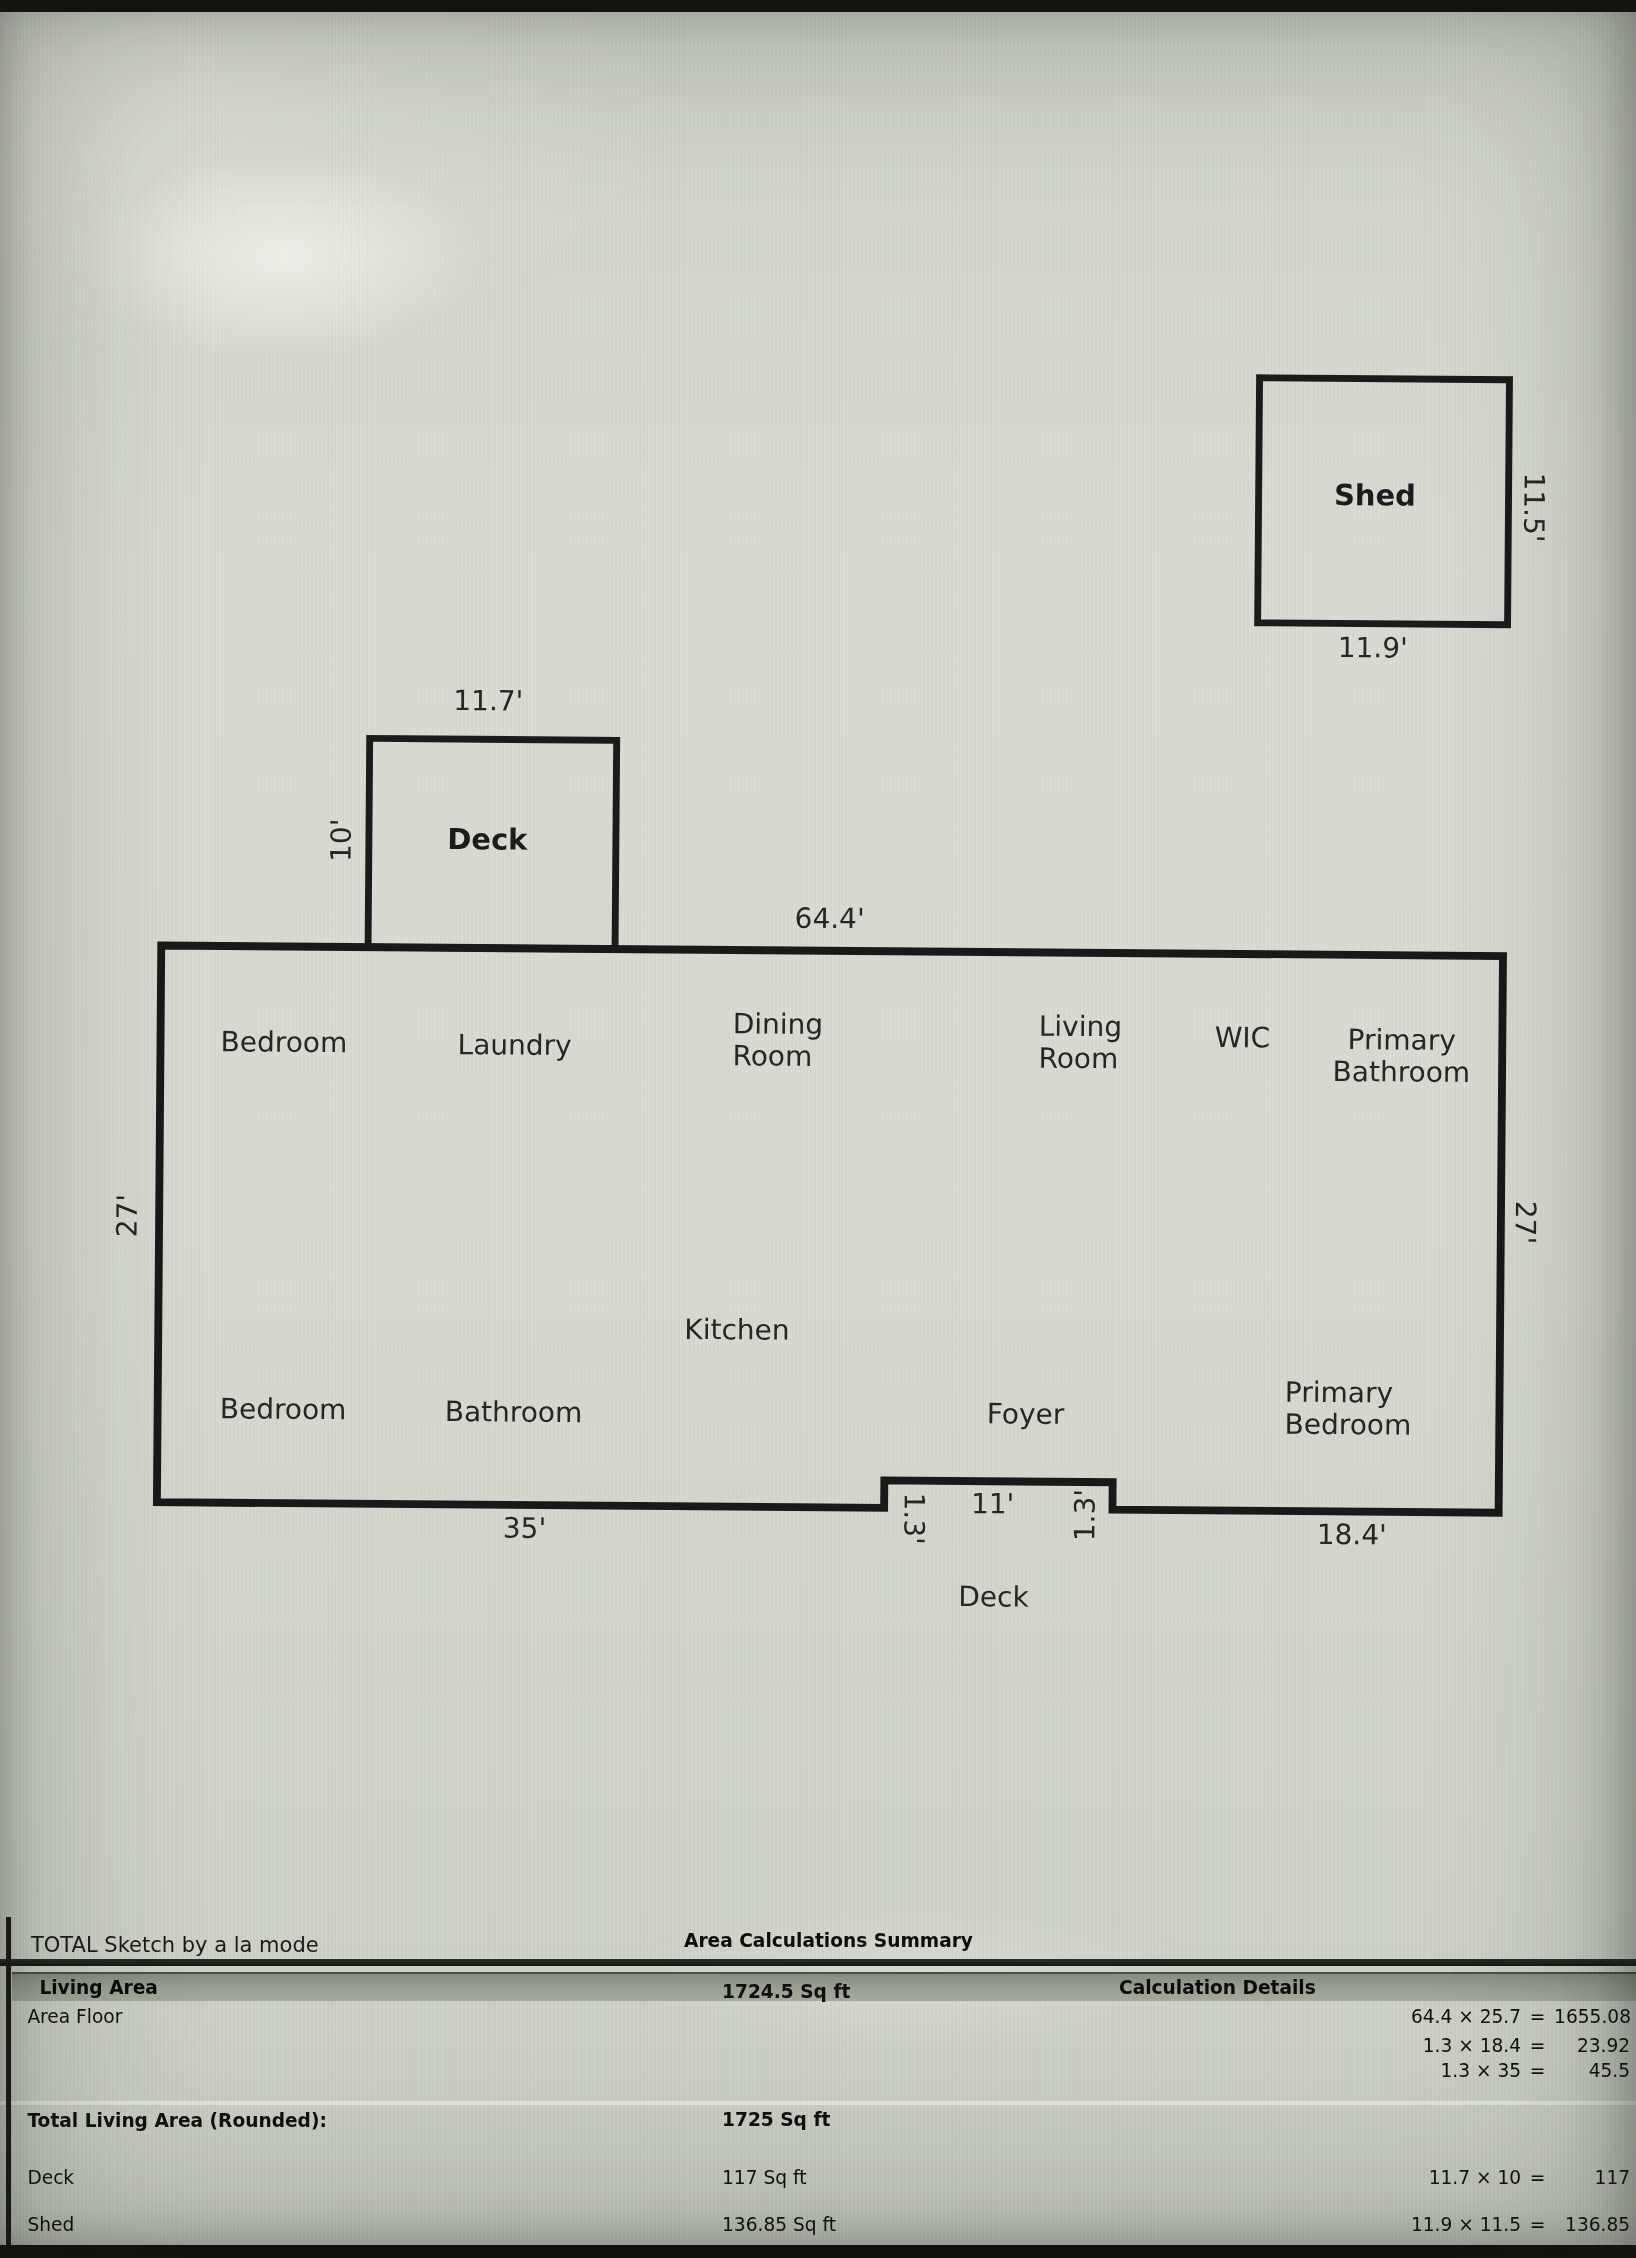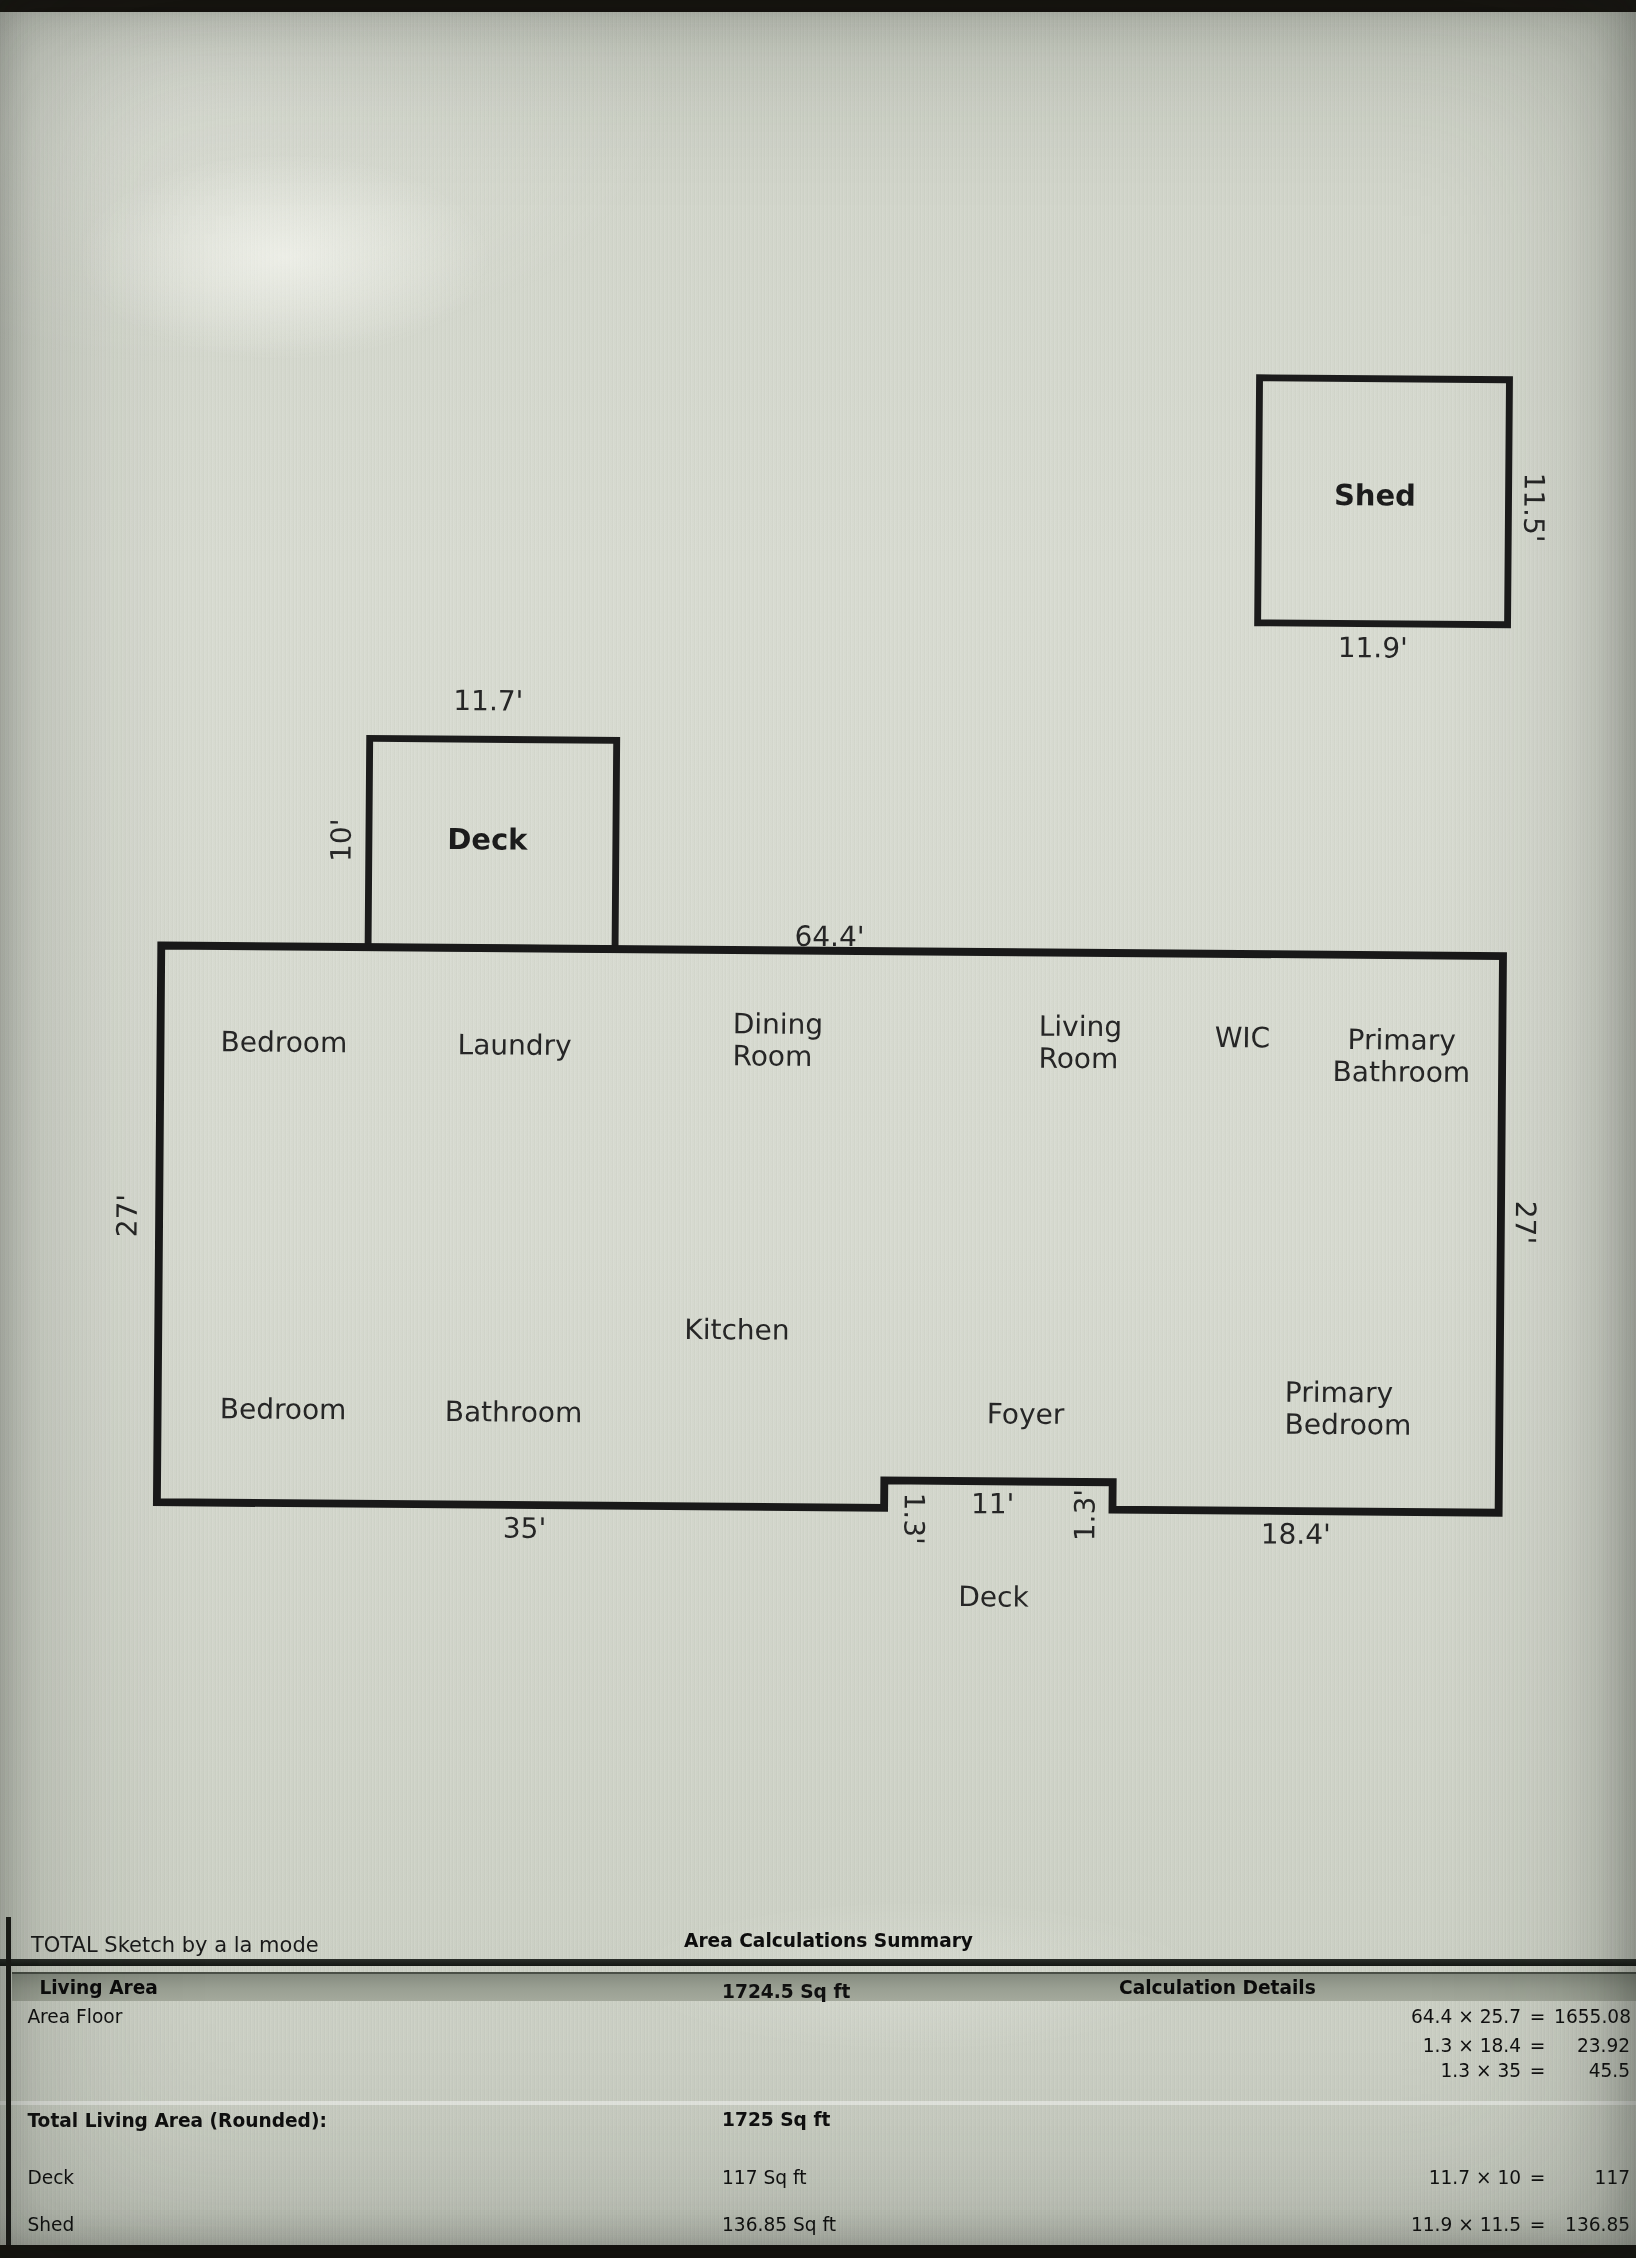--- a/index.html
+++ b/index.html
@@ -76,25 +76,25 @@
   <div class="lbl" style="left:1214px;top:1019px;">WIC</div>
   <div class="lbl ctr" style="left:1320px;top:1020px;width:162px;">Primary
 Bathroom</div>
   <div class="lbl" style="left:686px;top:1315px;">Kitchen</div>
   <div class="lbl" style="left:222px;top:1398px;">Bedroom</div>
   <div class="lbl" style="left:447px;top:1399px;">Bathroom</div>
   <div class="lbl" style="left:963px;top:1397px;margin-left:26px;">Foyer</div>
   <div class="lbl" style="left:1287px;top:1373px;">Primary
 Bedroom</div>
 
-  <div class="lbl" style="left:793px;top:903px;margin-top:18px;">64.4'</div>
+  <div class="lbl" style="left:793px;top:903px;">64.4'</div>
   <div class="rot ccw" style="left:128px;top:1221px;">27'</div>
   <div class="rot cw" style="left:1526px;top:1217px;">27'</div>
   <div class="lbl" style="left:506px;top:1515px;">35'</div>
-  <div class="lbl" style="left:1264px;top:1515px;">18.4'</div>
+  <div class="lbl" style="left:1320px;top:1515px;">18.4'</div>
   <div class="lbl" style="left:974px;top:1487px;">11'</div>
   <div class="rot cw" style="left:917px;top:1518px;">1.3'</div>
   <div class="rot ccw" style="left:1088px;top:1513px;">1.3'</div>
   <div class="lbl" style="left:450px;top:688px;">11.7'</div>
   <div class="rot ccw" style="left:339px;top:844px;">10'</div>
   <div class="lbl" style="left:1334px;top:628px;">11.9'</div>
   <div class="rot cw" style="left:1529px;top:502px;">11.5'</div>
 </div>
 
 <div class="summary">

